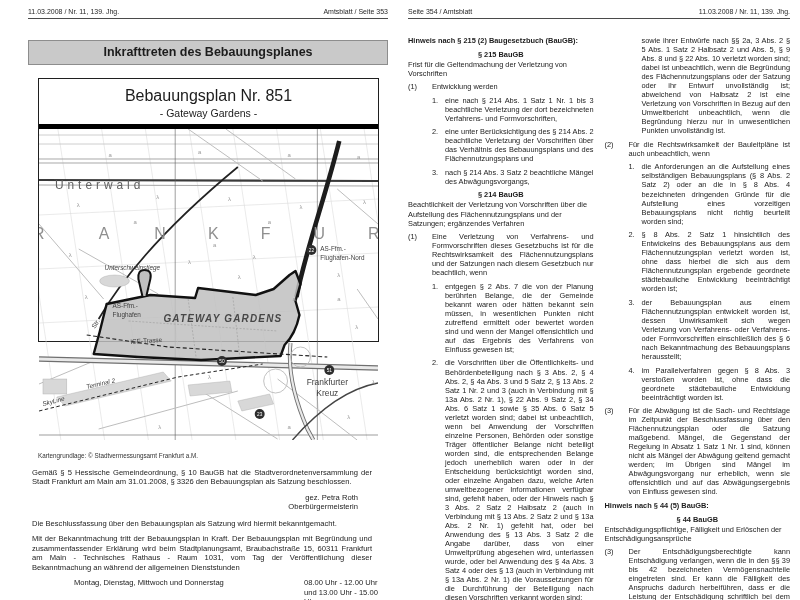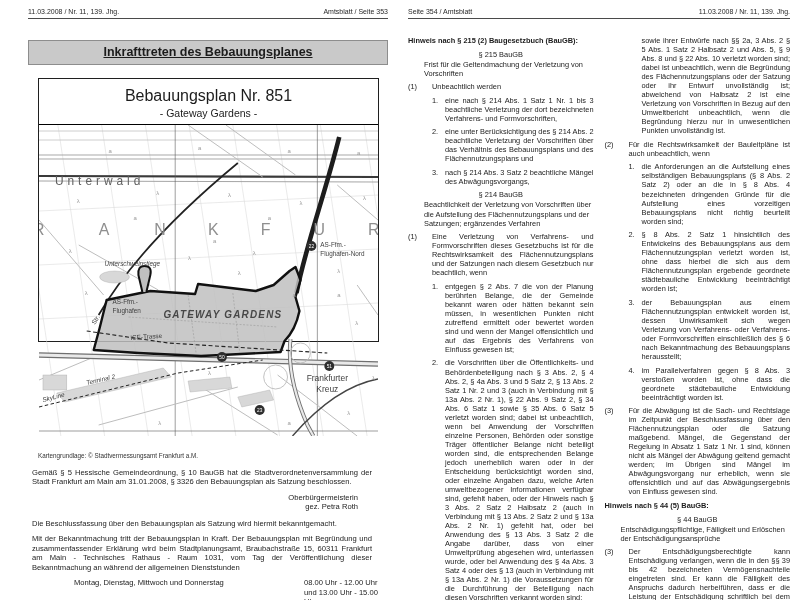--- a/index.html
+++ b/index.html
@@ -9,42 +9,42 @@
   .page{position:relative;width:400px;height:600px;background:#fff;overflow:hidden;}
 
   
   .pg-header{position:absolute;top:8px;font-size:7px;color:#2a2a2a;display:flex;
              justify-content:space-between;border-bottom:1px solid #4a4a4a;padding-bottom:3px;}
   .page-left .pg-header{left:28px;right:12px;}
   .page-right .pg-header{left:8px;right:10px;}
 
   
   .banner{position:absolute;top:40px;left:28px;right:12px;height:23px;background:#c9c9c9;
-          border:1px solid #8d8d8d;text-align:center;font-weight:bold;font-size:12.5px;line-height:23px;text-decoration:underline;}
+          border:1px solid #8d8d8d;text-align:center;font-weight:bold;font-size:12.5px;line-height:23px;}
   .map-box{position:absolute;top:78px;left:38px;width:341px;height:264px;border:1.5px solid #1f1f1f;
            box-sizing:border-box;background:#fff;}
   .map-title{text-align:center;font-size:16px;padding-top:8px;}
-  .map-subtitle{text-align:center;font-size:10.5px;padding:2px 0 5px;border-bottom:1px solid #000000;}
+  .map-subtitle{text-align:center;font-size:10.5px;padding:2px 0 5px;border-bottom:5px solid #000000;}
   .map-box svg{display:block;width:100%;height:311px;}
   .map-caption{position:absolute;top:452px;left:38px;font-size:6.3px;color:#333;}
 
   .body-text{position:absolute;top:468px;left:16px;width:372px;font-size:7.6px;line-height:1.25;}
   .body-text p{margin:0 16px 6px;text-align:justify;}
   .sig{text-align:right;padding-right:30px;margin:0 0 7px;line-height:1.25;}
   .schedule{padding-left:58px;margin:1px 0 6px;}
   .schedule .row{display:flex;gap:48px;}
   .schedule .day{width:182px;flex:0 0 182px;}
 
   
   .cols{position:absolute;top:36px;left:8px;right:10px;bottom:0;display:flex;gap:11px;justify-content:flex-end;}
   .col{flex:1 1 0;font-size:7.4px;line-height:1.22;}
   .blk{margin:0 0 4.5px;text-align:justify;}
   .h-left{font-weight:bold;text-align:left;}
-  .h-center{font-weight:normal;text-align:center;margin-bottom:1px;}
-  .plain{text-align:left;margin-left:16px;}
+  .h-center{font-weight:bold;text-align:center;margin-bottom:1px;}
+  .plain{text-align:left;}
   .par{display:flex;}
   .par>.marker{flex:0 0 24px;}
   .par>.btxt{flex:1;}
   .item{display:flex;margin-left:24px;}
   .item>.marker{flex:0 0 13px;}
   .item>.btxt{flex:1;}
   .cont{margin-left:24px;}
   .cont2{margin-left:37px;}
 
   
@@ -238,22 +238,22 @@
           <text x="222" y="287" class="badge-txt">23</text>
         </g>
       </svg>
     </div>
 
     <div class="map-caption">Kartengrundlage: © Stadtvermessungsamt Frankfurt a.M.</div>
 
     <div class="body-text">
       <p>Gemäß § 5 Hessische Gemeindeordnung, § 10 BauGB hat die Stadtverordnetenversammlung der Stadt Frankfurt am Main am 31.01.2008, § 3326 den Bebauungsplan als Satzung beschlossen.</p>
       <div class="sig">
+        <div>gez. Petra Roth</div>
         <div>Oberbürgermeisterin</div>
-        <div>gez. Petra Roth</div>
       </div>
       <p>Die Beschlussfassung über den Bebauungsplan als Satzung wird hiermit bekanntgemacht.</p>
       <p>Mit der Bekanntmachung tritt der Bebauungsplan in Kraft. Der Bebauungsplan mit Begründung und zusammenfassender Erklärung wird beim Stadtplanungsamt, Braubachstraße 15, 60311 Frankfurt am Main - Technisches Rathaus - Raum 1031, vom Tag der Veröffentlichung dieser Bekanntmachung an während der allgemeinen Dienststunden</p>
       <div class="schedule">
         <div class="row">
           <span class="day">Montag, Dienstag, Mittwoch und Donnerstag</span>
           <span class="time">08.00 Uhr - 12.00 Uhr und 13.00 Uhr - 15.00 Uhr,</span>
         </div>
         <div class="row">
           <span class="day">Freitag</span>
@@ -269,21 +269,21 @@
       <span>Seite 354 / Amtsblatt</span>
       <span>11.03.2008 / Nr. 11, 139. Jhg.</span>
     </div>
     <div class="cols">
       <div class="col">
           <div class="blk h-left"><span class="btxt">Hinweis nach § 215 (2) Baugesetzbuch (BauGB):</span></div>
           <div class="blk h-center"><span class="btxt">§ 215 BauGB</span></div>
           <div class="blk plain"><span class="btxt">Frist für die Geltendmachung der Verletzung von Vorschriften</span></div>
           <div class="blk par">
             <span class="marker">(1)</span>
-            <span class="btxt">Unbeachtlich werden</span>
+            <span class="btxt">Entwicklung werden</span>
           </div>
           <div class="blk item">
             <span class="marker">1.</span>
             <span class="btxt">eine nach § 214 Abs. 1 Satz 1 Nr. 1 bis 3 beachtliche Verletzung der dort bezeichneten Verfahrens- und Formvorschriften,</span>
           </div>
           <div class="blk item">
             <span class="marker">2.</span>
             <span class="btxt">eine unter Berücksichtigung des § 214 Abs. 2 beachtliche Verletzung der Vorschriften über das Verhältnis des Bebauungsplans und des Flächennutzungsplans und</span>
           </div>
           <div class="blk item">

